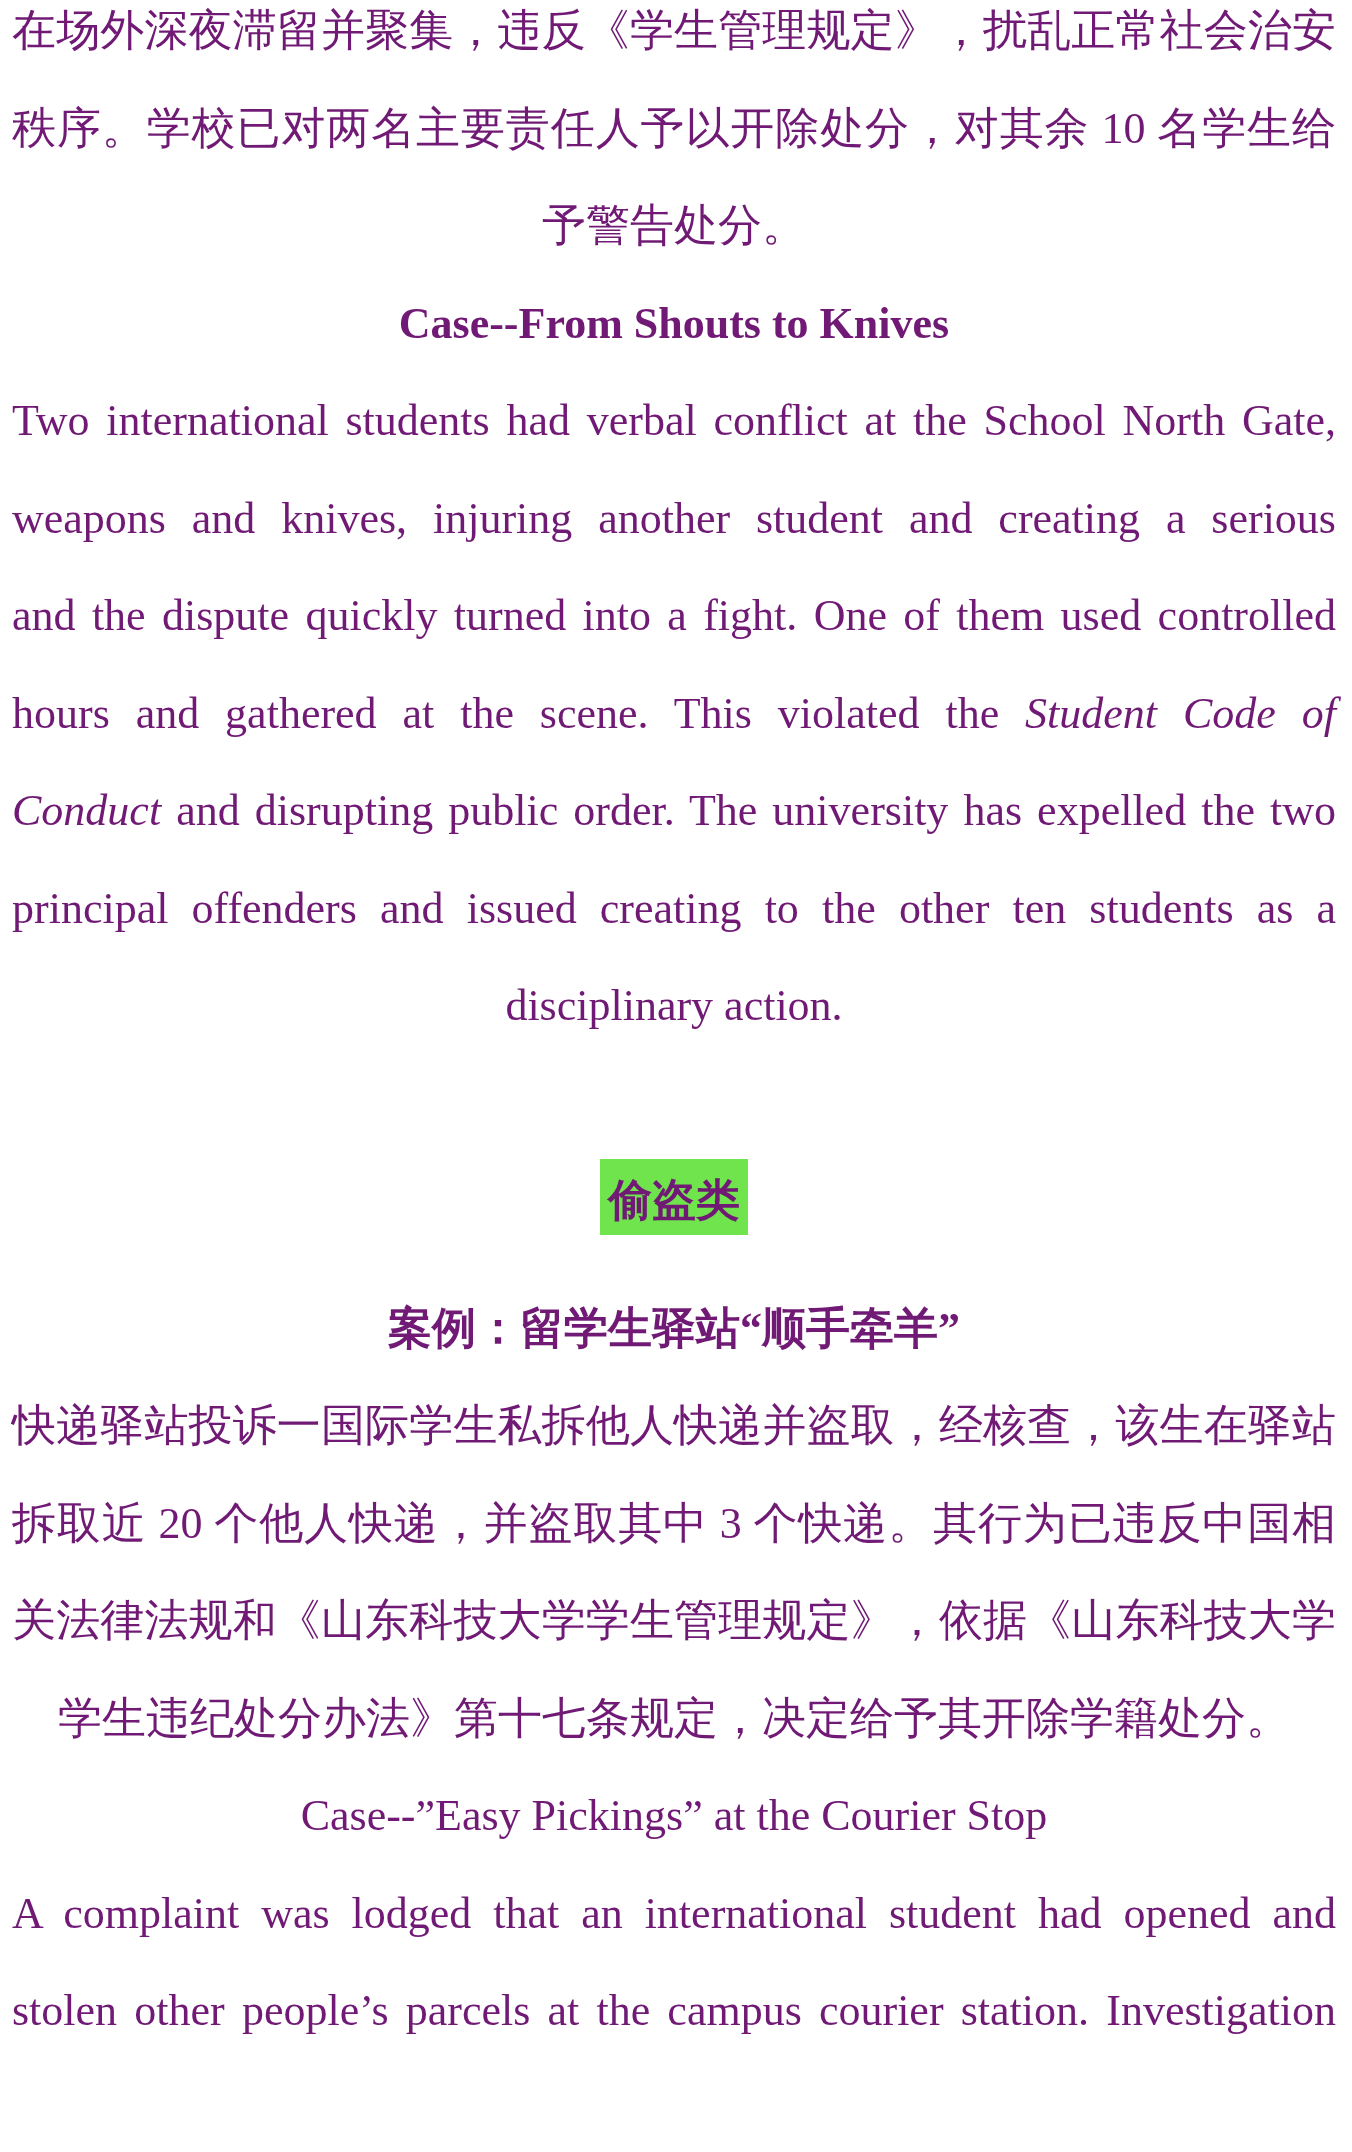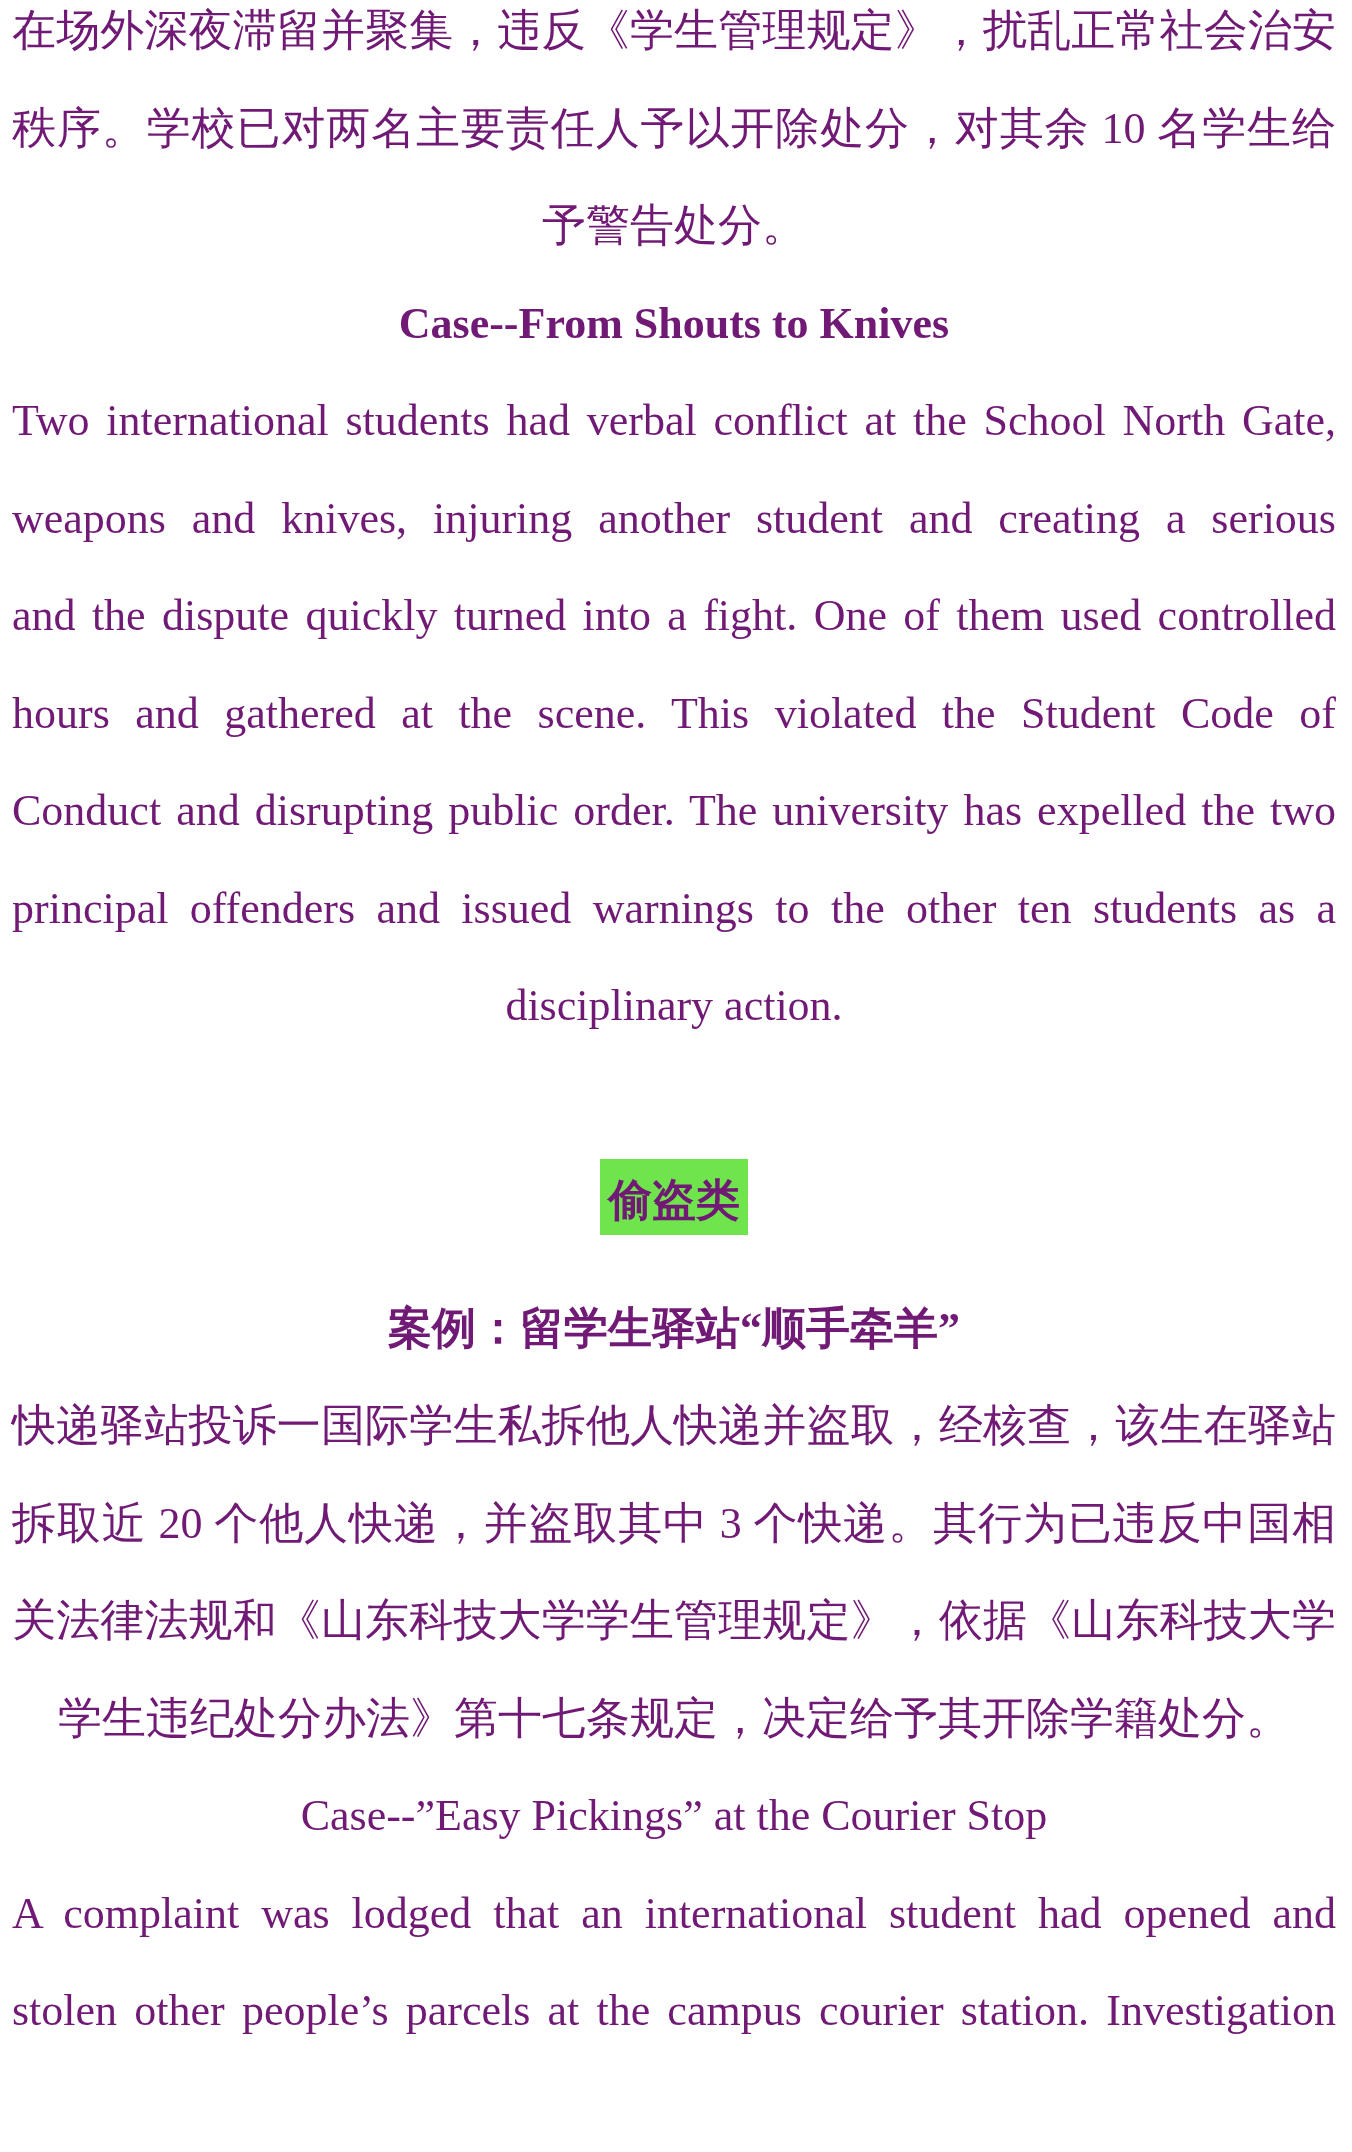--- a/index.html
+++ b/index.html
@@ -22,21 +22,21 @@
     line-height: 97.5px;
     height: 97.5px;
     text-align: center;
     white-space: normal;
   }
   .j {
     text-align: justify;
     text-align-last: justify;
   }
   .bold { font-weight: bold; }
-  .italic { }
+  .italic { font-style: italic; }
   .blank { height: 97.5px; }
   .center {
     text-align: center;
     text-align-last: center;
   }
   .hl-line { margin-bottom: 30px; }
   .highlight {
     display: inline-block;
     font-weight: bold;
     font-size: 44px;
@@ -58,21 +58,21 @@
     </div>
 
     <div class="line bold">Case--From Shouts to Knives</div>
 
     <div>
       <div class="line j">Two international students had verbal conflict at the School North Gate,</div>
       <div class="line j">weapons and knives, injuring another student and creating a serious</div>
       <div class="line j">and the dispute quickly turned into a fight. One of them used controlled</div>
       <div class="line j"><span>hours and gathered at the scene. This violated the </span><span class="italic">Student Code of</span></div>
       <div class="line j"><span class="italic">Conduct</span><span> and disrupting public order. The university has expelled the two</span></div>
-      <div class="line j">principal offenders and issued warnings to the other ten students as a</div>
+      <div class="line j">principal offenders and issued creating to the other ten students as a</div>
       <div class="line">disciplinary action.</div>
     </div>
 
     <div class="blank"></div>
 
     <div class="line center hl-line">
       <span class="highlight" style="background-color:#6FE44C">偷盗类</span>
     </div>
 
     <div class="line bold">案例：留学生驿站“顺手牵羊”</div>

